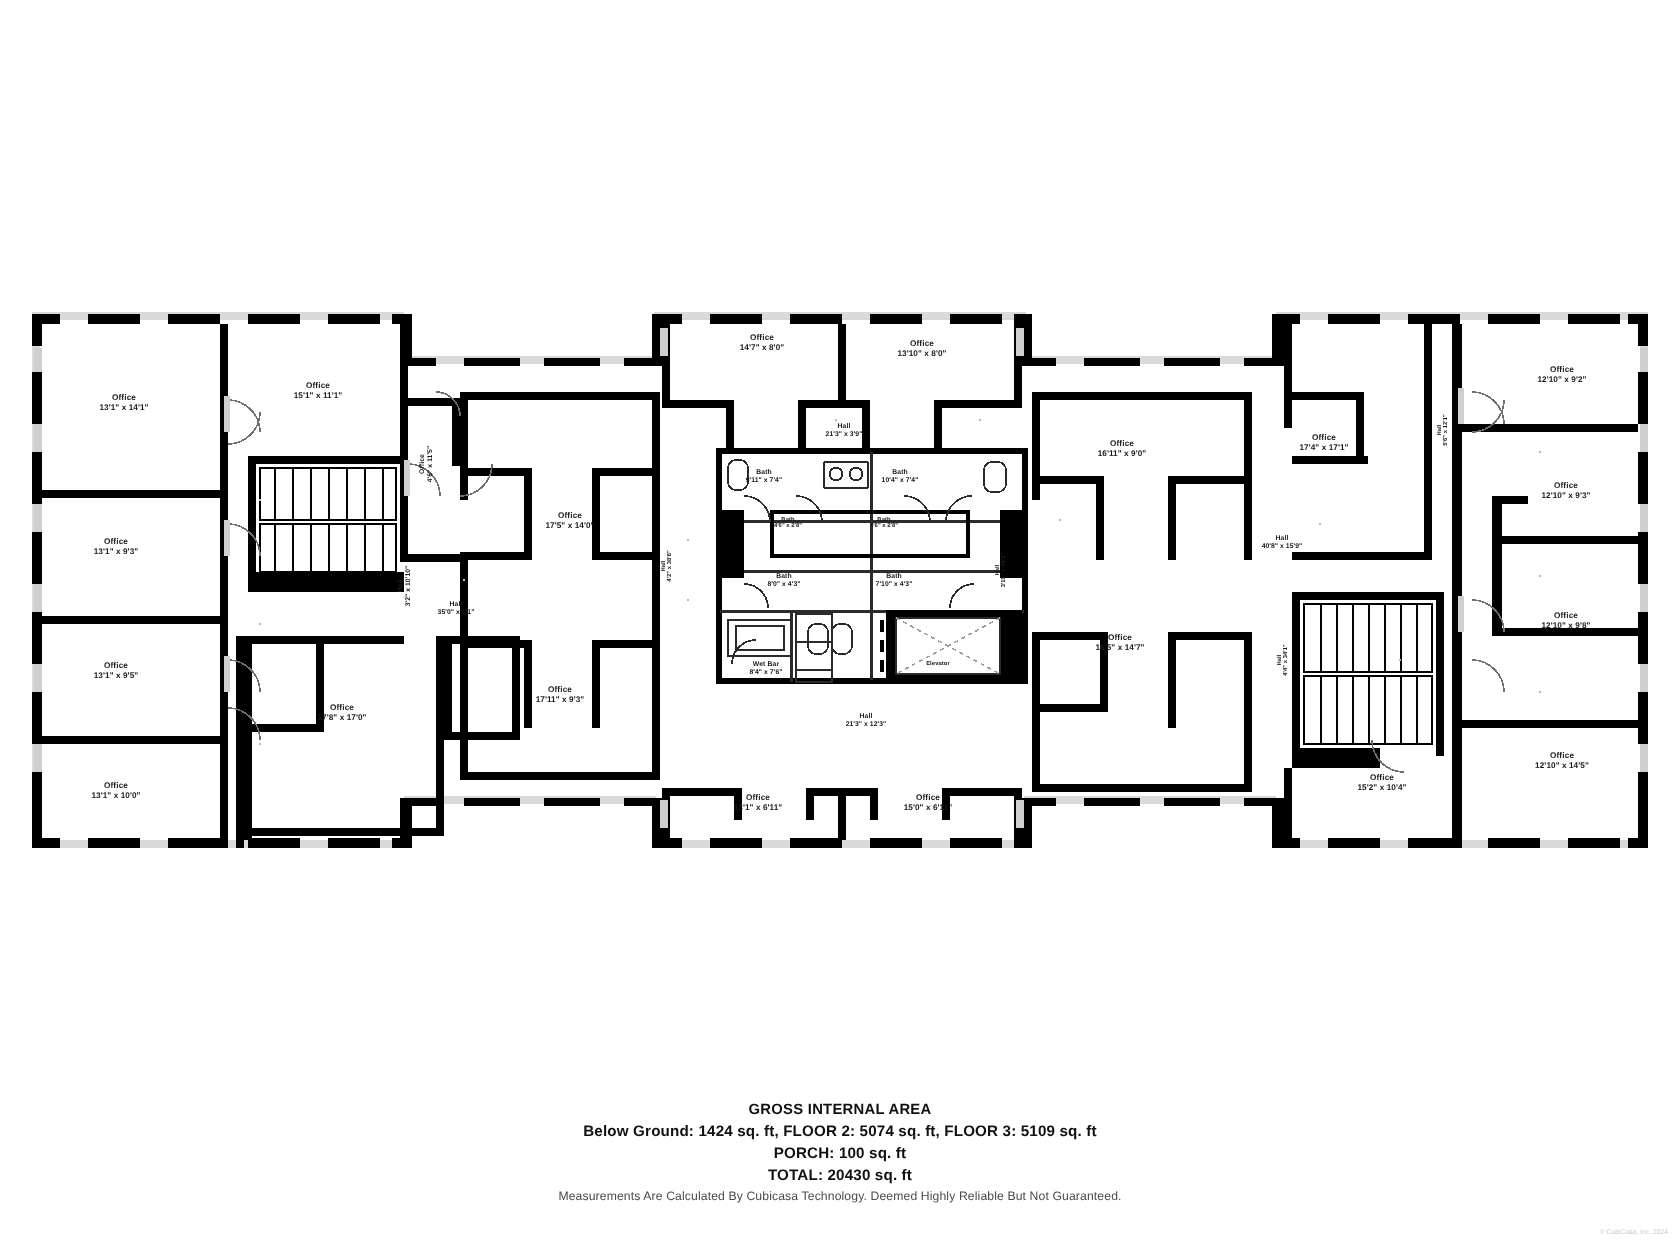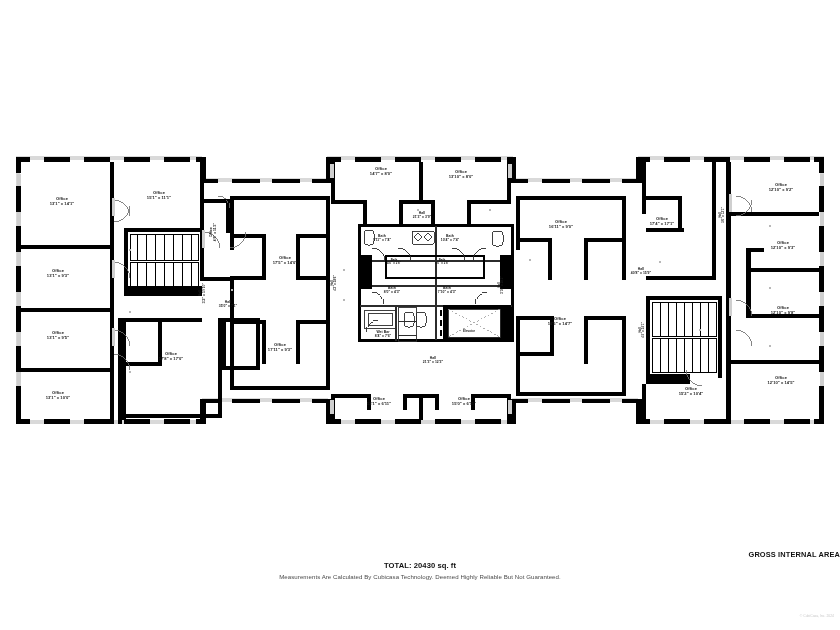--- a/index.html
+++ b/index.html
@@ -16,21 +16,21 @@
        color:#1a1a1a;white-space:nowrap;
        transform:translate(-50%,-50%);pointer-events:none;}
   .lbl .nm{display:block;font-size:4.1px;font-weight:700;letter-spacing:.02em;}
   .lbl .dm{display:block;font-size:4.1px;font-weight:700;letter-spacing:.01em;}
   .lbl.sm .nm,.lbl.sm .dm{font-size:3.4px;}
   .lbl.xs .nm,.lbl.xs .dm{font-size:2.9px;}
   .lbl.rot{transform:translate(-50%,-50%) rotate(-90deg);}
 
   
   #footer{position:absolute;left:0;top:550px;width:840px;text-align:center;}
-  #footer .ttl{font-size:7.4px;font-weight:700;letter-spacing:.02em;margin-bottom:2.4px;text-align:right;}
+  #footer .ttl{font-size:7.4px;font-weight:700;letter-spacing:.02em;margin-bottom:2.4px;}
   #footer .ln{font-size:7.6px;font-weight:700;letter-spacing:.01em;margin-bottom:1.6px;}
   #footer .disc{font-size:6.1px;color:#4a4a4a;margin-top:3px;letter-spacing:.01em;}
   #copy{position:absolute;right:6px;top:614px;font-size:3.4px;color:#c9c9c9;}
 </style>
 </head>
 <body>
 
 <div id="stage">
 
   <div id="plan">
@@ -584,18 +584,20 @@
         <span class="dm">12'10" x 9'8"</span>
       </div>
       <div class="lbl" style="left: 781px; top: 381px;">
         <span class="nm">Office</span>
         <span class="dm">12'10" x 14'5"</span>
       </div>
     </div>
 
   <div id="footer">
     <div class="ttl">GROSS INTERNAL AREA</div>
+    <div class="ln">Below Ground: 1424 sq. ft, FLOOR 2: 5074 sq. ft, FLOOR 3: 5109 sq. ft</div>
+    <div class="ln">PORCH: 100 sq. ft</div>
     <div class="ln">TOTAL: 20430 sq. ft</div>
     <div class="disc">Measurements Are Calculated By Cubicasa Technology. Deemed Highly Reliable But Not Guaranteed.</div>
   </div>
   <div id="copy">© CubiCasa, Inc. 2024</div>
 
 </div>
 
 </body></html>

